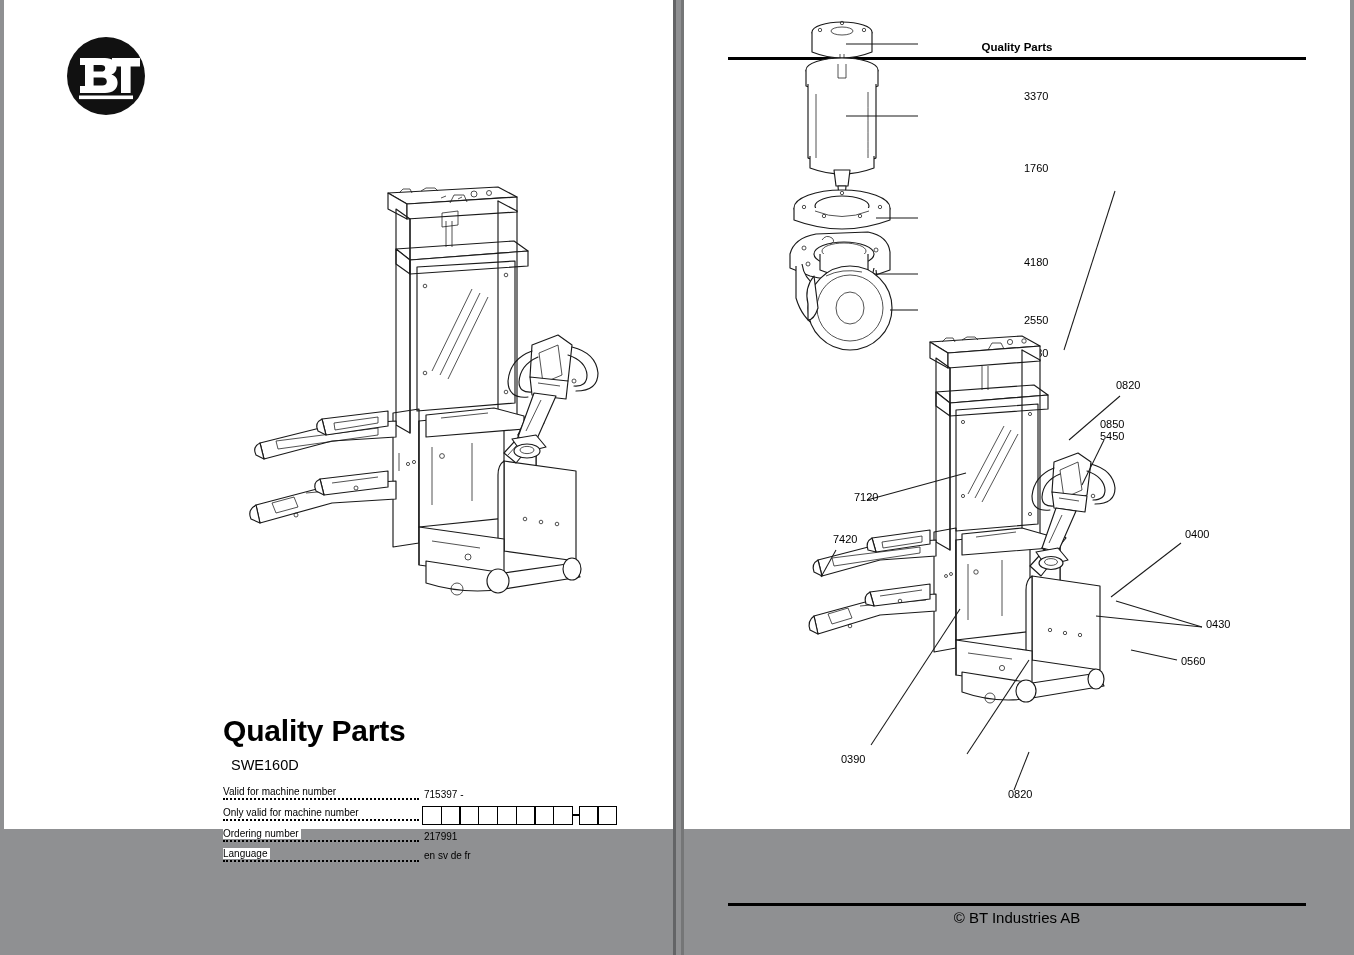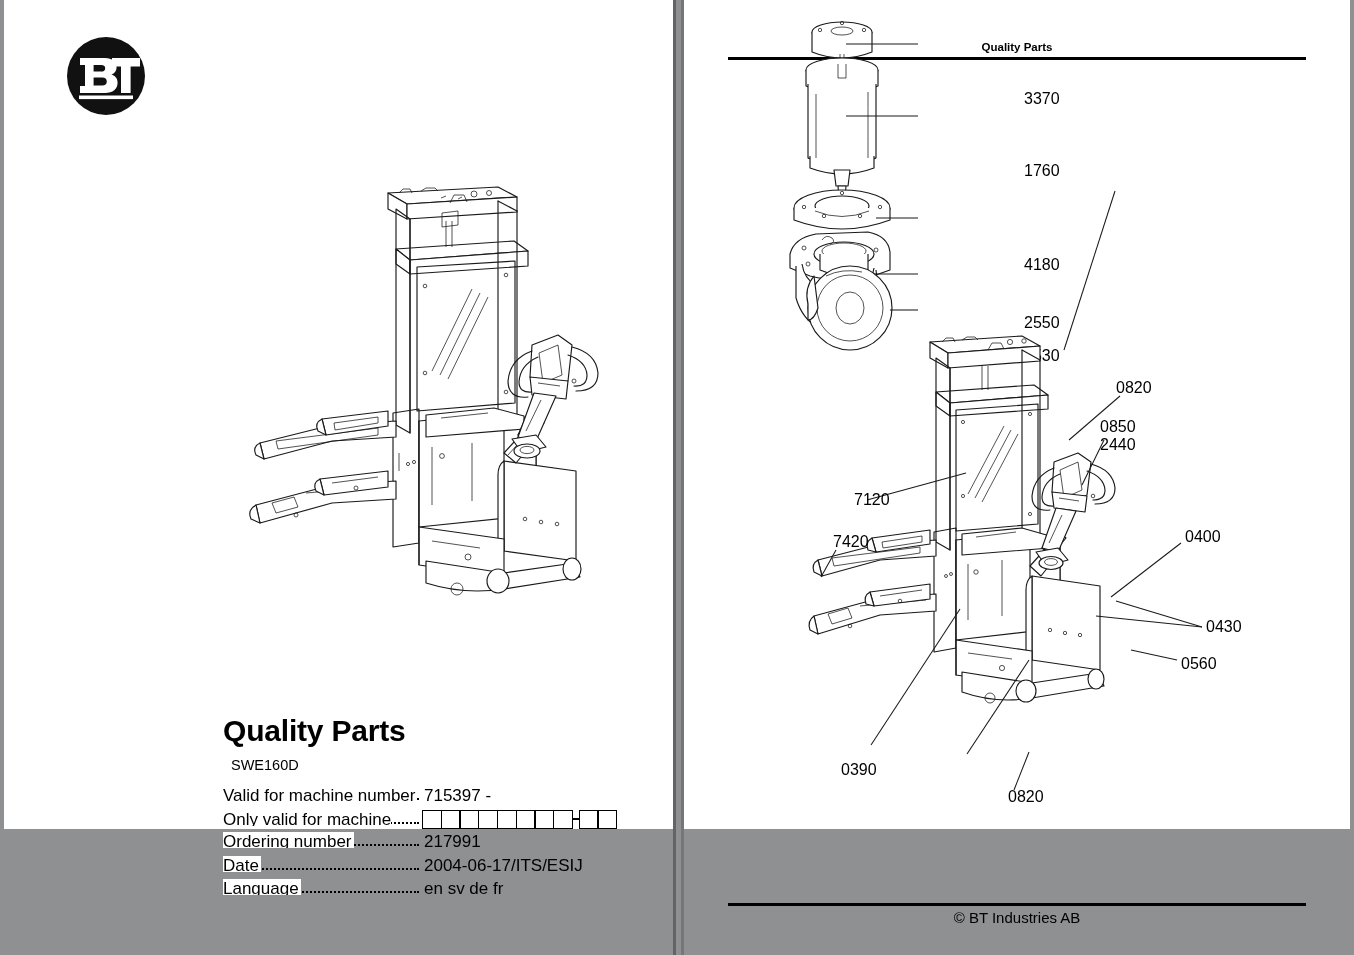--- a/index.html
+++ b/index.html
@@ -34,21 +34,21 @@
   .title-block{position:absolute;left:219px;top:714px;width:420px;}
   .doc-title{font-size:30px;font-weight:bold;color:#000;margin:0 0 9px 0;
              letter-spacing:-.2px;}
   .doc-model{font-size:14.5px;color:#000;margin:0 0 13px 8px;}
 
   
   .lead{position:relative;width:196px;height:16px;overflow:hidden;display:block;}
   .lead .txt{background:#fff;padding-right:2px;position:relative;z-index:2;}
   .lead .dots{position:absolute;left:0;bottom:2px;width:196px;z-index:1;
               border-bottom:2px dotted #000;}
-  .row{display:flex;align-items:flex-start;margin-bottom:3.5px;font-size:17px;}
+  .row{display:flex;align-items:center;margin-bottom:3.5px;font-size:10px;}
   .rowval{margin-left:5px;}
 
   
   .mn-boxes{display:flex;align-items:center;margin-left:3px;}
   .mn-boxes i{display:block;width:18px;height:17px;border:1.3px solid #000;
               margin-right:-1.3px;font-style:normal;}
   .mn-dash{width:7px;height:1.6px;background:#000;margin:0 0px;}
 
   
   .hdr-title{position:absolute;left:0;top:41px;width:666px;text-align:center;
@@ -58,21 +58,21 @@
   .ftr-rule{position:absolute;left:44px;top:903px;width:578px;height:3px;
             background:#000;}
   .ftr-text{position:absolute;left:0;top:909px;width:666px;text-align:center;
             font-size:15px;color:#000;}
 
   
   .art-explode{position:absolute;left:96px;top:8px;width:250px;height:360px;}
   .art-main{position:absolute;left:128px;top:310px;width:420px;height:440px;}
 
   
-  .callout{position:absolute;font-size:16px;color:#000;white-space:nowrap;
+  .callout{position:absolute;font-size:11px;color:#000;white-space:nowrap;
            line-height:1.18;}
   .callout.two{line-height:1.12;}
 
   svg{display:block;overflow:visible;}
   .ln{fill:none;stroke:#1a1a1a;stroke-width:1.15;
       stroke-linejoin:round;stroke-linecap:round;}
   .ln-t{fill:none;stroke:#1a1a1a;stroke-width:.75;stroke-linejoin:round;}
   .ln-h{fill:#ffffff;stroke:#1a1a1a;stroke-width:1.15;stroke-linejoin:round;}
   .lead-line{fill:none;stroke:#1a1a1a;stroke-width:1.05;}
 </style>
@@ -244,27 +244,20 @@
       </div>
 
       <div class="row">
         <span class="lead">
           <span class="dots"></span>
           <span class="txt">Ordering number</span>
         </span>
         <span class="rowval">217991</span>
       </div>
 
-      <div class="row">
-        <span class="lead">
-          <span class="dots"></span>
-          <span class="txt">Date</span>
-        </span>
-        <span class="rowval">2004-06-17/ITS/ESIJ</span>
-      </div>
 
       <div class="row">
         <span class="lead">
           <span class="dots"></span>
           <span class="txt">Language</span>
         </span>
         <span class="rowval">en sv de fr</span>
       </div>
     </div>
   </div>
@@ -468,25 +461,25 @@
 
       <path class="lead-line" d="M330 790 L345 752"></path>
 
       <path class="lead-line" d="M431 191 L380 350"></path>
 
       <path class="lead-line" d="M283 754 L345 660"></path>
     </svg>
 
     <div class="callout" style="left:170px;top:491px;">7120</div>
     <div class="callout" style="left:149px;top:533px;">7420</div>
-    <div class="callout" style="left:157px;top:753px;margin-top:8px;">0390</div>
+    <div class="callout" style="left:157px;top:753px;">0390</div>
     <div class="callout" style="left:432px;top:379px;">0820</div>
     <div class="callout two" style="left:416px;top:418px;">
       <span>0850</span><br>
-      <span>2440</span>
+      <span>5450</span>
     </div>
     <div class="callout" style="left:501px;top:528px;">0400</div>
     <div class="callout" style="left:522px;top:618px;">0430</div>
     <div class="callout" style="left:497px;top:655px;">0560</div>
     <div class="callout" style="left:324px;top:788px;">0820</div>
 
     <div class="ftr-rule"></div>
     <div class="ftr-text">© BT Industries AB</div>
   </div>
 

